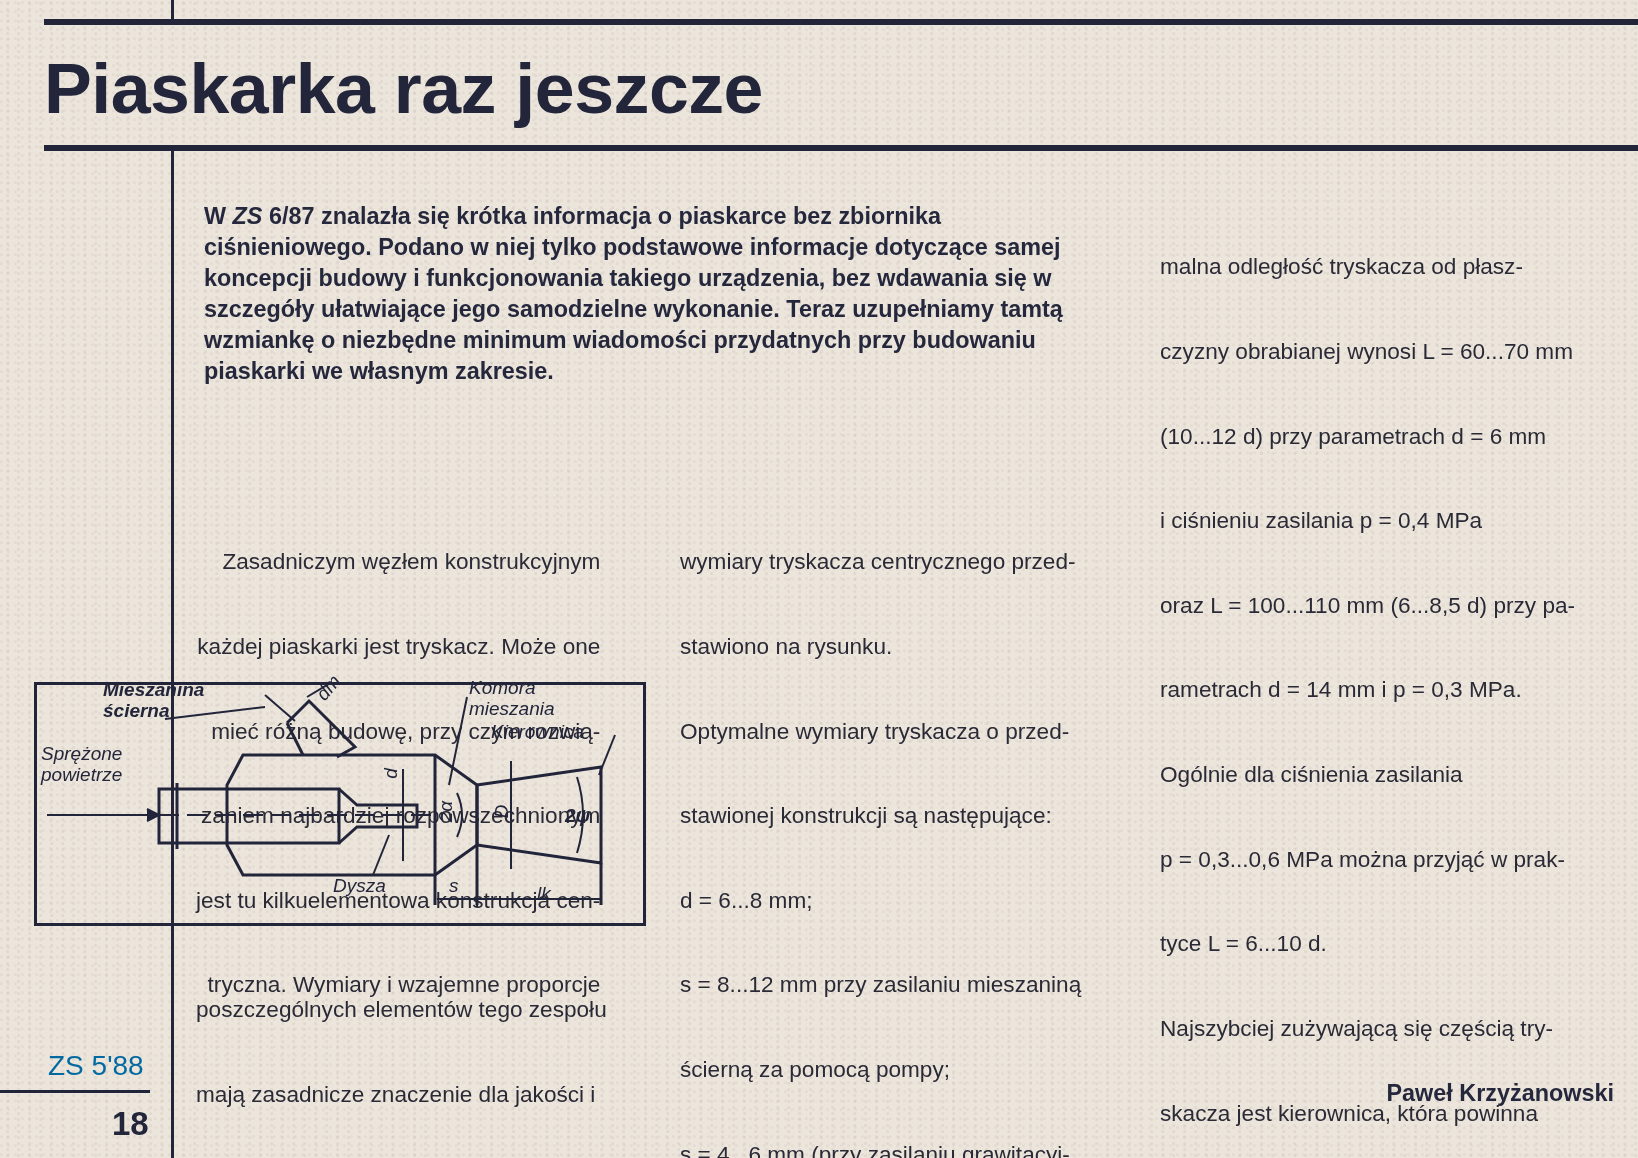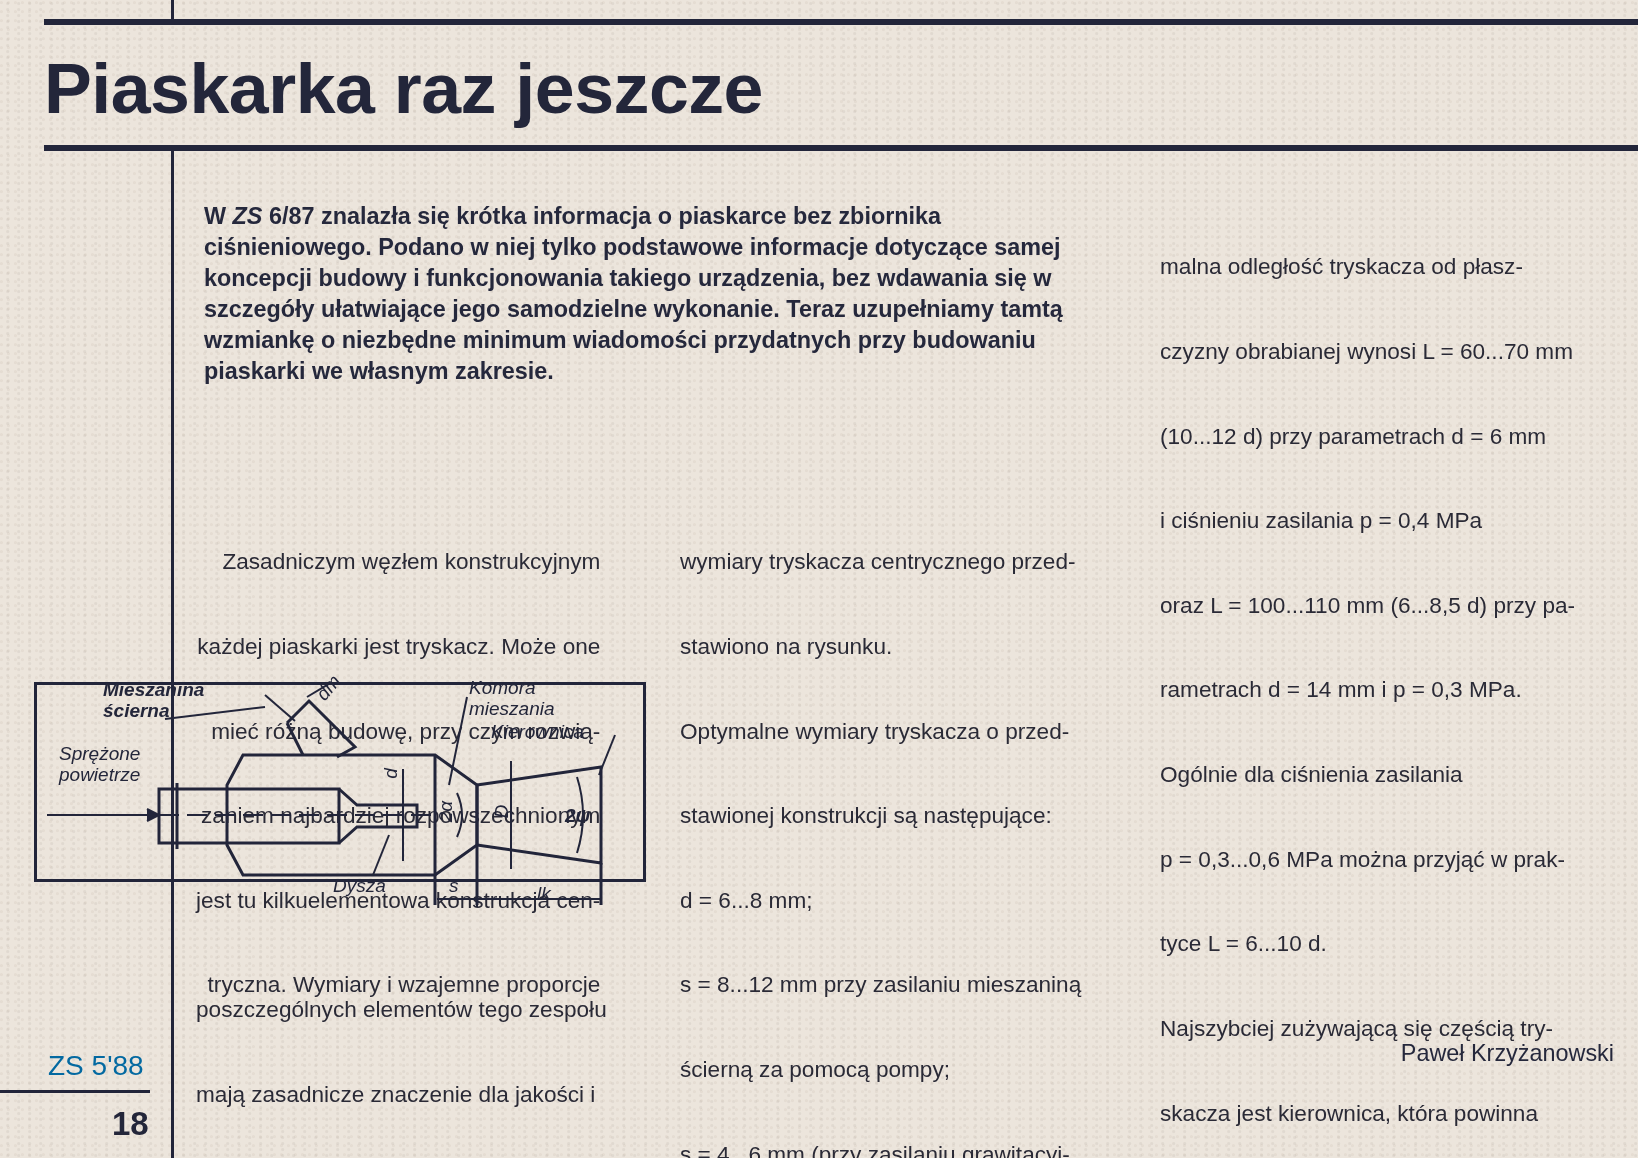--- a/index.html
+++ b/index.html
@@ -32,33 +32,33 @@
       font-family: "Liberation Sans", sans-serif;
       font-size: 22.6px; line-height: 28.2px; color: #2a2a36;
       white-space: pre;
     }
     .col p { margin: 0; }
     .col1a { left: 196px; top: 492px; text-align: right; }
     .col1b { left: 196px; top: 940px; }
     .col2  { left: 680px; top: 492px; }
     .col3  { left: 1160px; top: 197px; }
     .signature {
-      position: absolute; right: 24px; top: 1040px; margin: 0;
-      font-weight: 400; font-size: 23.4px; color: #25283c;
+      position: absolute; right: 24px; top: 1080px; margin: 0;
+      font-weight: 700; font-size: 23.4px; color: #25283c;
     }
     .issue {
       position: absolute; left: 48px; top: 1050px;
       font-size: 28px; color: #0369a1;
     }
     .pageno {
       position: absolute; left: 112px; top: 1105px;
       font-size: 33px; font-weight: 700; color: #23263a;
     }
     .figure {
-      position: absolute; left: 34px; top: 682px; width: 612px; height: 200px;
+      position: absolute; left: 34px; top: 682px; width: 612px; height: 244px;
       border: 3px solid #22253a; background: transparent; box-sizing: border-box;
     }
     .figure svg { position: absolute; left: 0; top: 0; }
     .fig-label {
       position: absolute; font-style: italic; font-size: 19px; line-height: 21px;
       color: #23263a; white-space: pre;
     }
     .fig-label.bold { font-weight: 700; }
   </style>
 </head>
@@ -129,21 +129,21 @@
       <line x1="400" y1="214" x2="564" y2="214"></line>
       <line x1="440" y1="204" x2="440" y2="222"></line>
     </g>
   </svg>
   <span class="fig-label bold" style="left:66px; top:-6px;">Mieszanina
 ścierna</span>
   <span class="fig-label" style="left:278px; top:-8px; transform:rotate(-50deg);">dm</span>
   <span class="fig-label" style="left:432px; top:-8px;">Komora
 mieszania</span>
   <span class="fig-label" style="left:454px; top:36px;">Kierownica</span>
-  <span class="fig-label" style="left:22px; top:58px;">Sprężone
+  <span class="fig-label" style="left:4px; top:58px;">Sprężone
 powietrze</span>
   <span class="fig-label" style="left:348px; top:78px; transform:rotate(-90deg);">d</span>
   <span class="fig-label" style="left:398px; top:116px; transform:rotate(-90deg);">2α</span>
   <span class="fig-label" style="left:458px; top:116px; transform:rotate(-90deg);">D</span>
   <span class="fig-label bold" style="left:528px; top:120px;">2ψ</span>
   <span class="fig-label" style="left:296px; top:190px;">Dysza</span>
   <span class="fig-label" style="left:412px; top:190px;">s</span>
   <span class="fig-label" style="left:500px; top:190px;margin-top:8px;">lk</span>
 </div>
 

